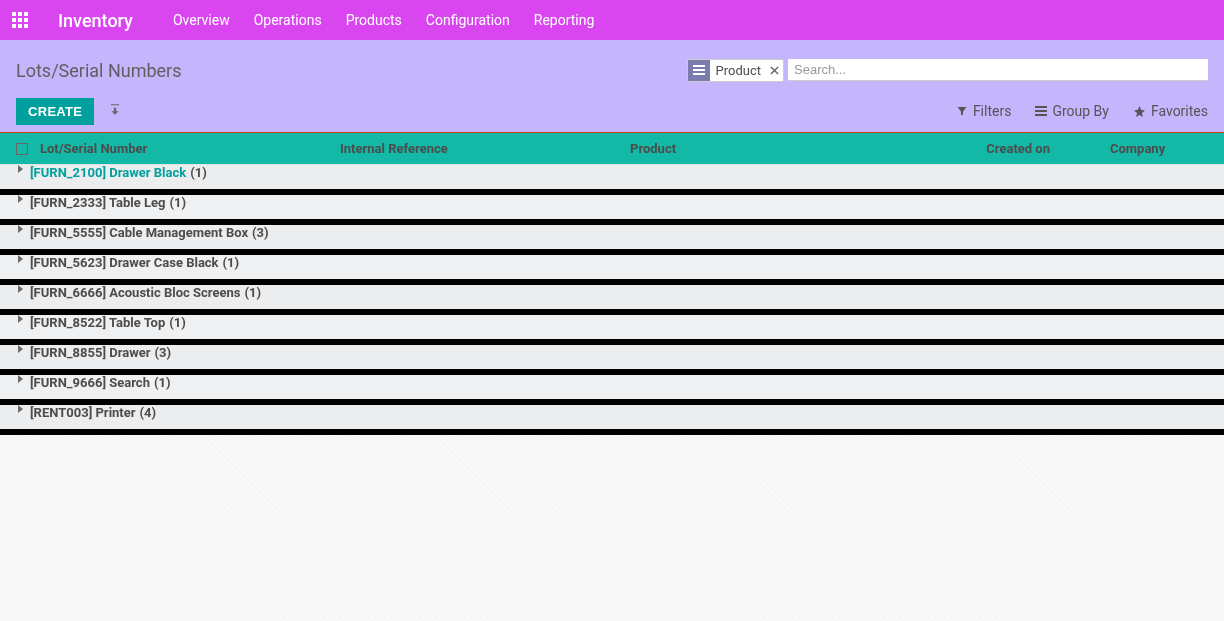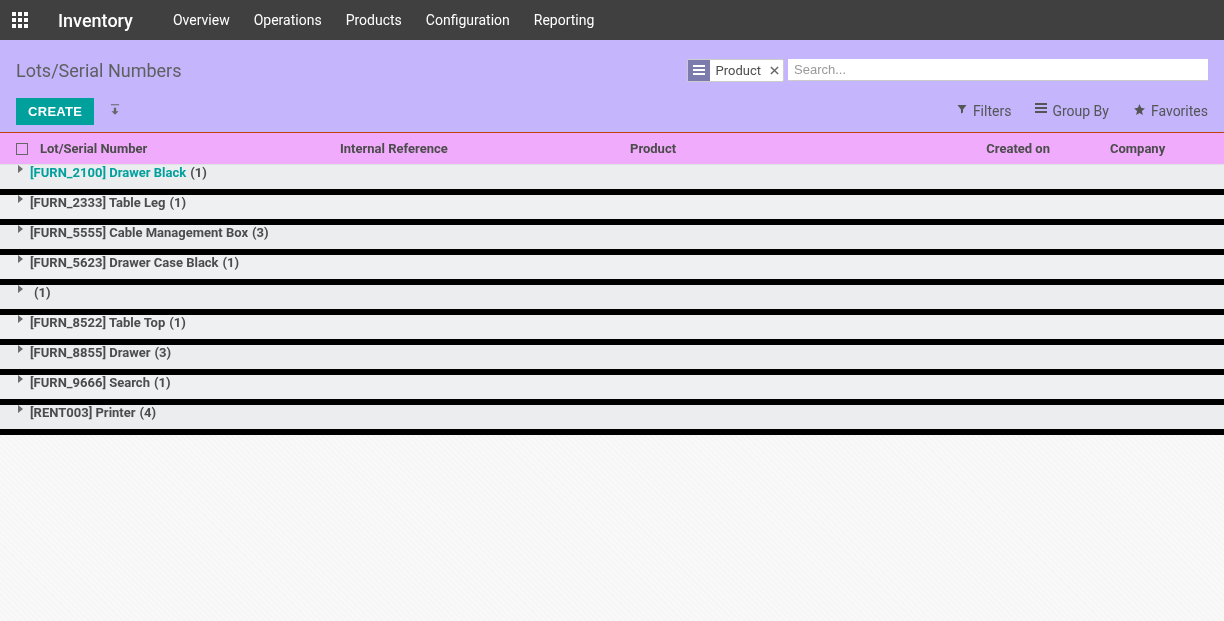--- a/index.html
+++ b/index.html
@@ -8,21 +8,21 @@
   font-size: 13px;
   background: #f9f9f9;
   color: #4c4c4c;
   width: 1224px;
   height: 621px;
   overflow: hidden;
 }
 
 
 .topnav {
-  background: #404040;
+  background: #d946ef;
   height: 40px;
   display: flex;
   align-items: center;
   padding: 0 12px 0 0;
   color: #fff;
 }
 .apps-icon {
   width: 40px; height: 40px;
   display: flex; align-items: center; justify-content: center;
   cursor: pointer;
@@ -147,32 +147,32 @@
   margin-left: 14px;
   color:#666;
   cursor:pointer;
 }
 .searchtools {
   margin-left:auto;
   display:flex;
   gap: 24px;
 }
 .searchtool {
-  display:flex;align-items:flex-start;gap:5px;
+  display:flex;align-items:center;gap:5px;
   color:#555;
   cursor:pointer;
   font-size: 14px;
 }
 .searchtool svg { flex-shrink:0; }
 
 
 .table-head {
   display:flex;
   align-items:center;
-  background:#f0abfc;
+  background:#14b8a6;
   border-bottom:1px solid #dee2e6;
   height:32px;
   padding: 0 8px 0 16px;
   font-weight:700;
   color:#4c4c4c;
 }
 .th-check { width: 24px; }
 .check-sq { width:12px;height:12px;border:1.4px solid #666;cursor:pointer; }
 .th-lot { flex: 0 0 300px; }
 .th-ref { flex: 0 0 290px; }
@@ -320,20 +320,21 @@
       <span class="grp-name">[FURN_5555] Cable Management Box</span>
       <span class="grp-count">(3)</span>
     </div>
     <div class="group-row">
       <span class="caret"></span>
       <span class="grp-name">[FURN_5623] Drawer Case Black</span>
       <span class="grp-count">(1)</span>
     </div>
     <div class="group-row">
       <span class="caret"></span>
+      <span class="grp-name">[FURN_6666] Acoustic Bloc Screens</span>
       <span class="grp-count">(1)</span>
     </div>
     <div class="group-row">
       <span class="caret"></span>
       <span class="grp-name">[FURN_8522] Table Top</span>
       <span class="grp-count">(1)</span>
     </div>
     <div class="group-row">
       <span class="caret"></span>
       <span class="grp-name">[FURN_8855] Drawer</span>

